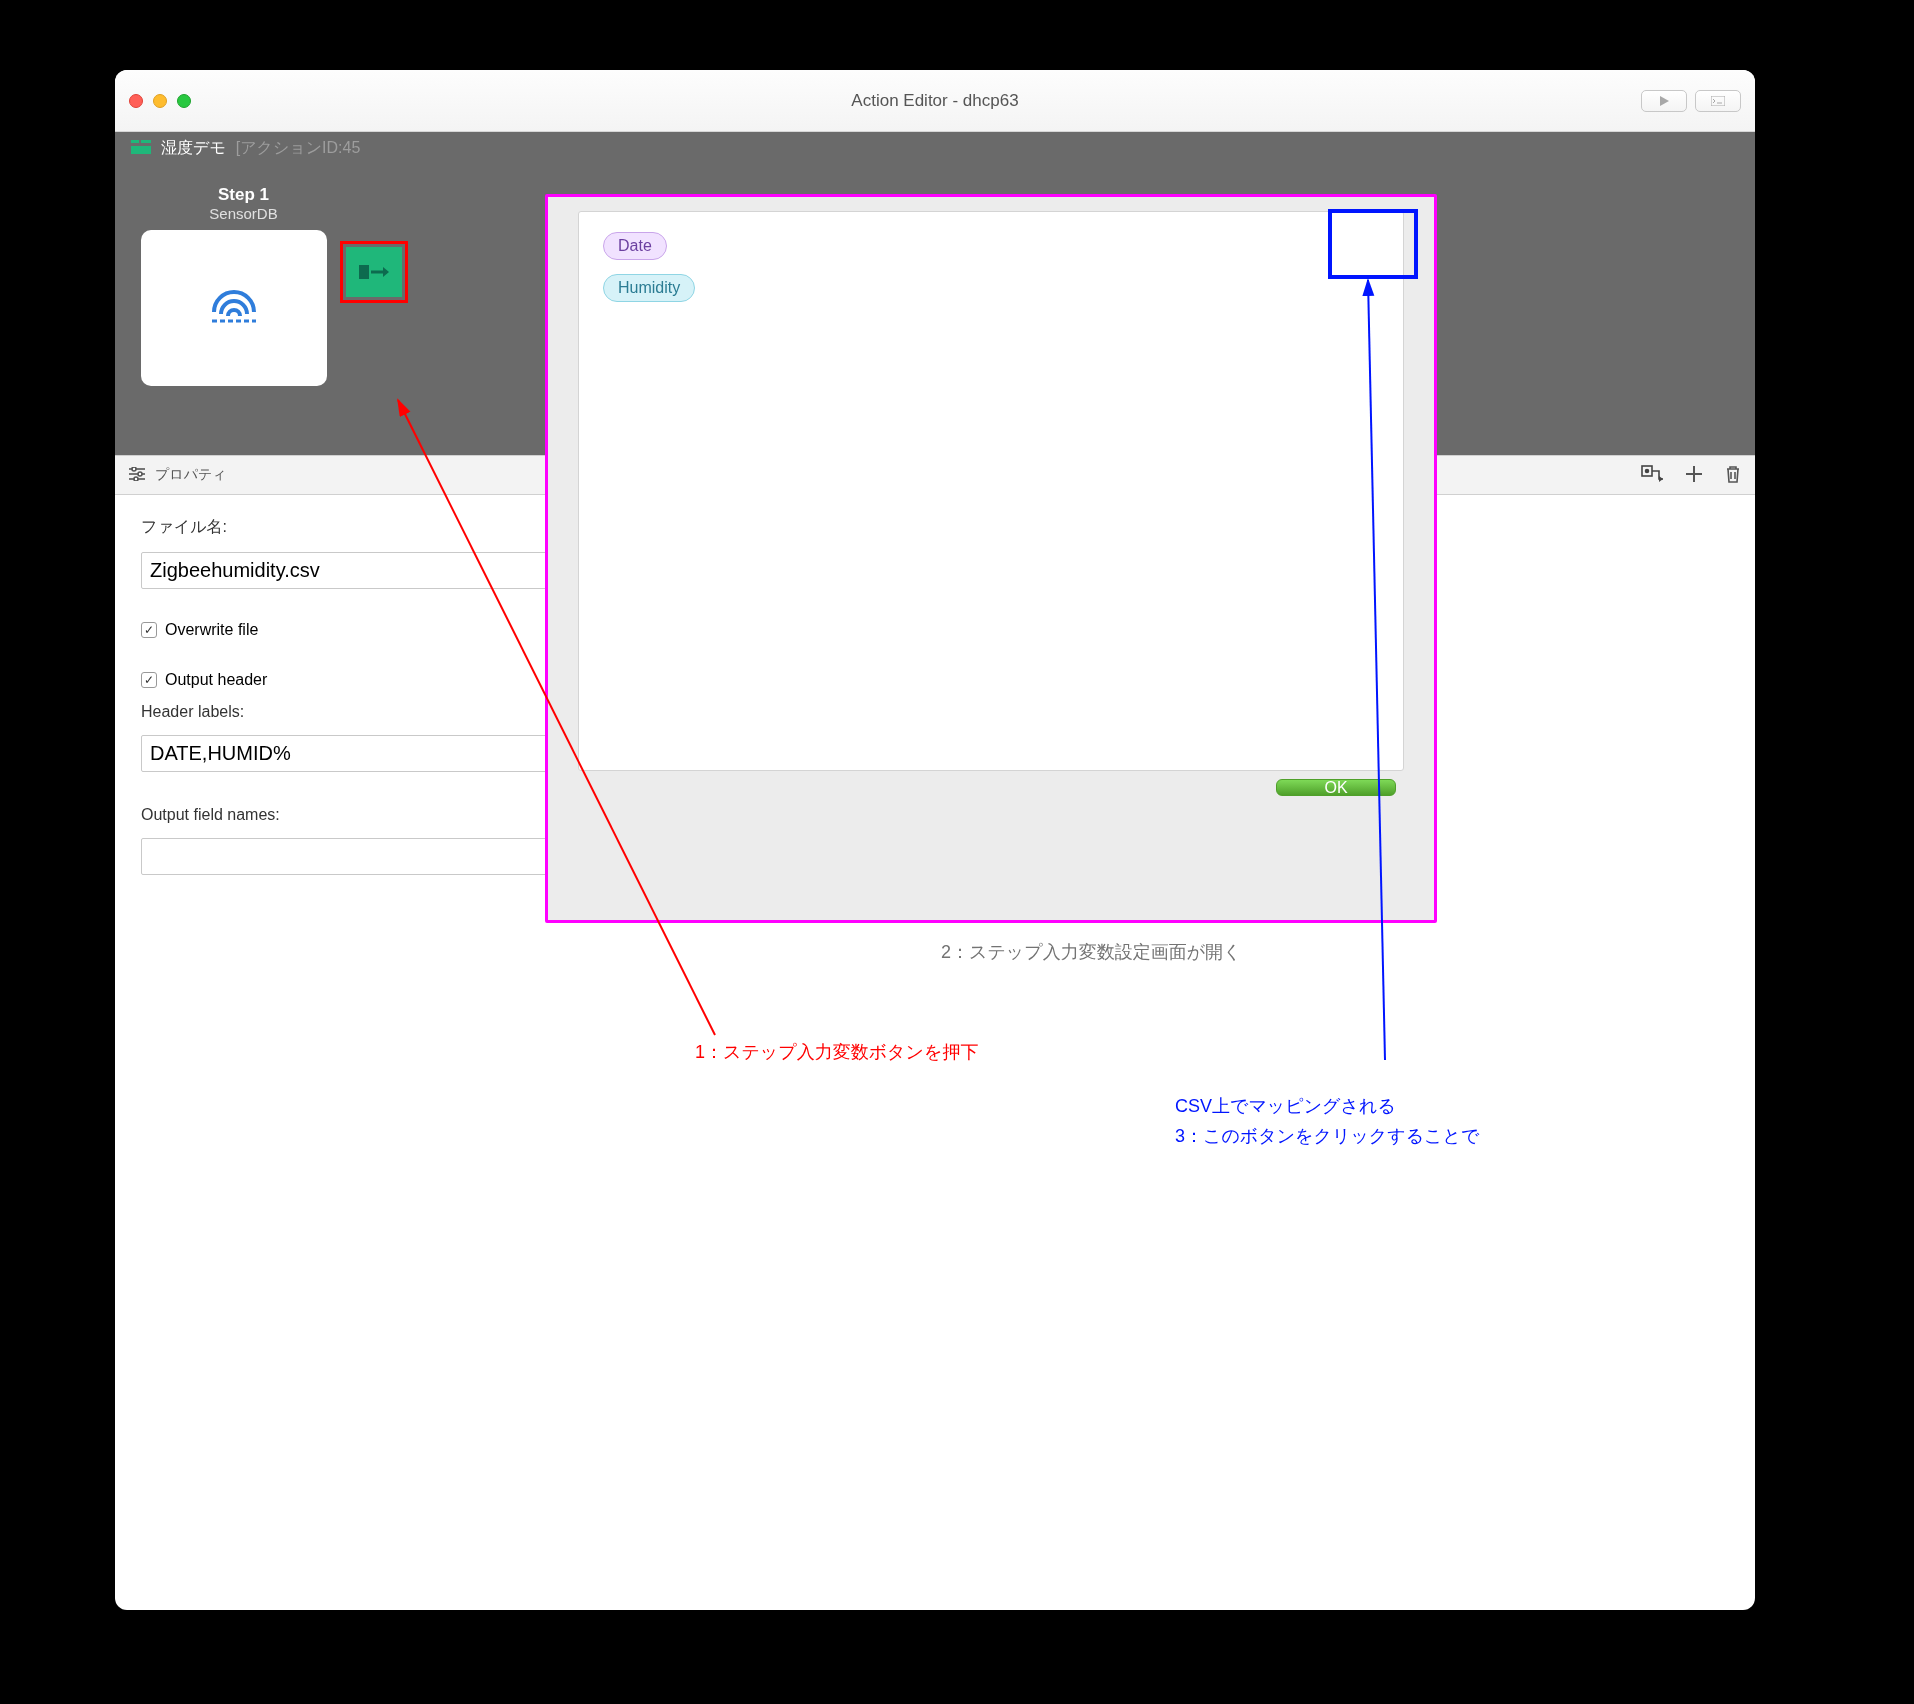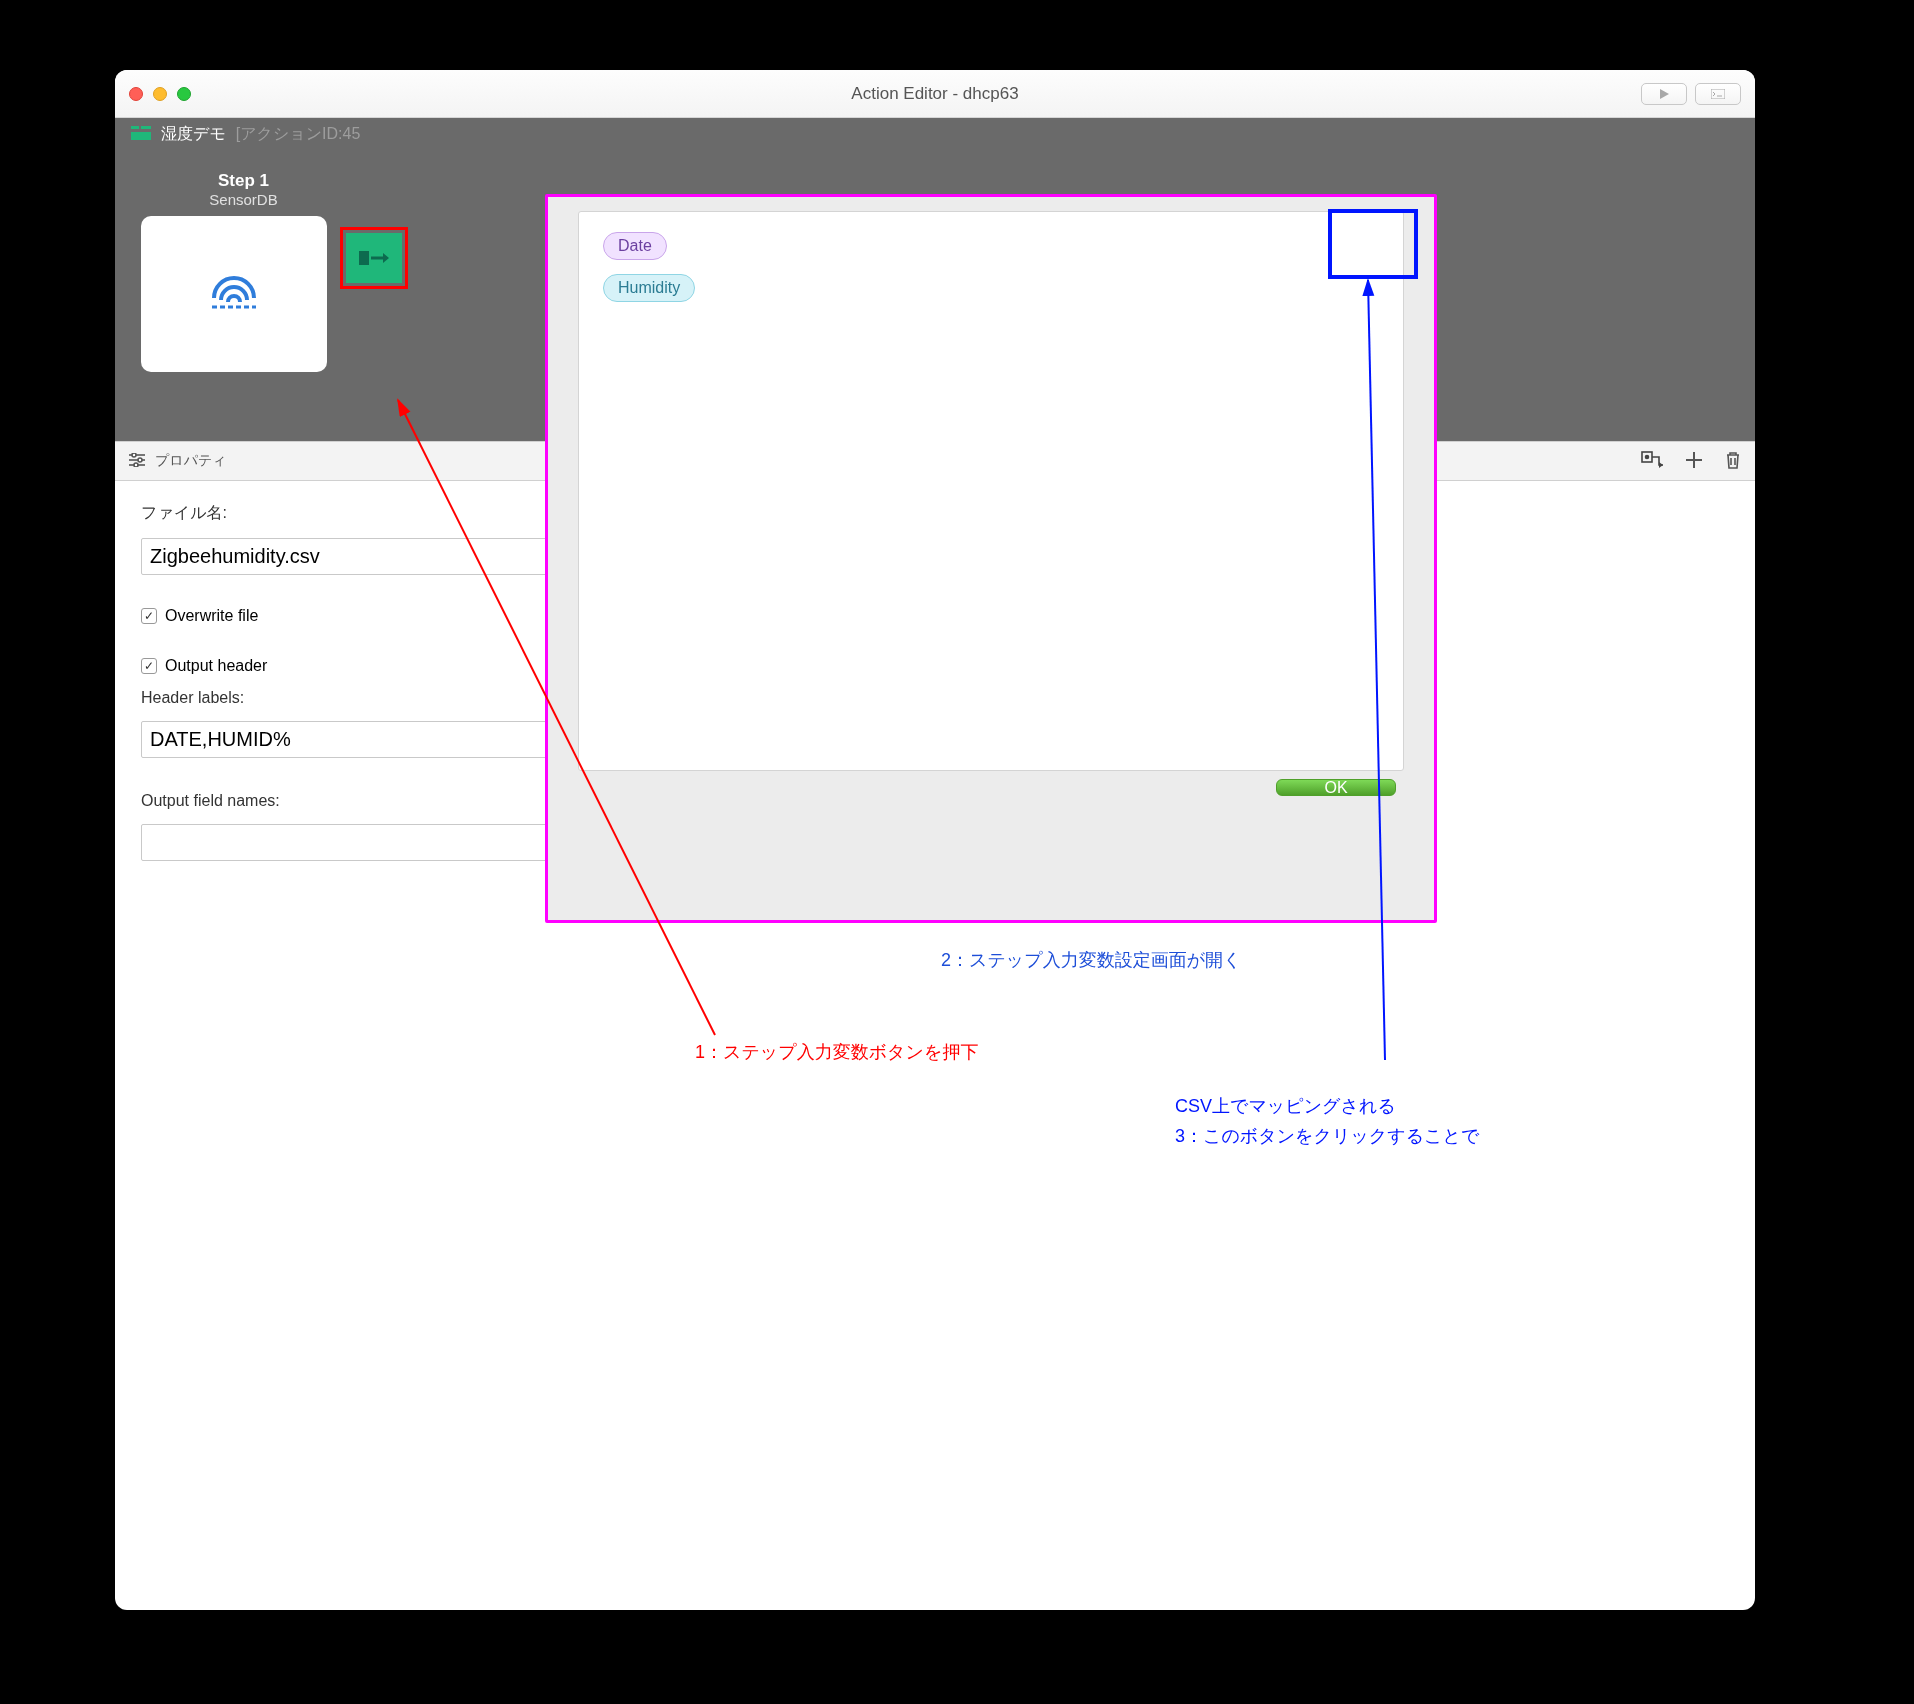--- a/index.html
+++ b/index.html
@@ -18,21 +18,21 @@
     width: 1640px;
     height: 1540px;
     background: #fff;
     border-radius: 12px;
     box-shadow: 0 20px 60px rgba(0,0,0,0.5);
     overflow: hidden;
     display: flex;
     flex-direction: column;
   }
   .titlebar {
-    height: 48px;
+    height: 62px;
     background: linear-gradient(#fdfdfd,#f4f4f4);
     border-bottom: 1px solid #d6d6d6;
     display: flex;
     align-items: center;
     position: relative;
     padding: 0 14px;
   }
   .traffic { display:flex; gap:10px; }
   .dot { width:14px; height:14px; border-radius:50%; }
   .dot.red{background:#ff5f57;border:1px solid #e14238;}
@@ -128,21 +128,21 @@
   .modal-foot{display:flex;justify-content:flex-end;padding:8px 18px 0 0;}
   .ok-btn{
     width:120px;height:17px;border-radius:6px;border:1px solid #4fa02a;
     background:linear-gradient(#7ed957,#4fa02a);color:#fff;font-size:16px;
     display:flex;align-items:center;justify-content:center;
   }
 
   
   .anno{position:absolute;font-size:18px;font-weight:400;pointer-events:none;}
   .anno.red{color:#ff0000;}
-  .anno.magenta{color:#1d4ed8;margin-top:8px;}
+  .anno.magenta{color:#737373;}
   .anno.blue{color:#0015ff;}
   svg.overlay{position:absolute;left:0;top:0;width:1640px;height:1540px;pointer-events:none;}
 </style>
 </head>
 <body>
 
 <div class="window">
 
   <div class="titlebar">
     <div class="traffic">

